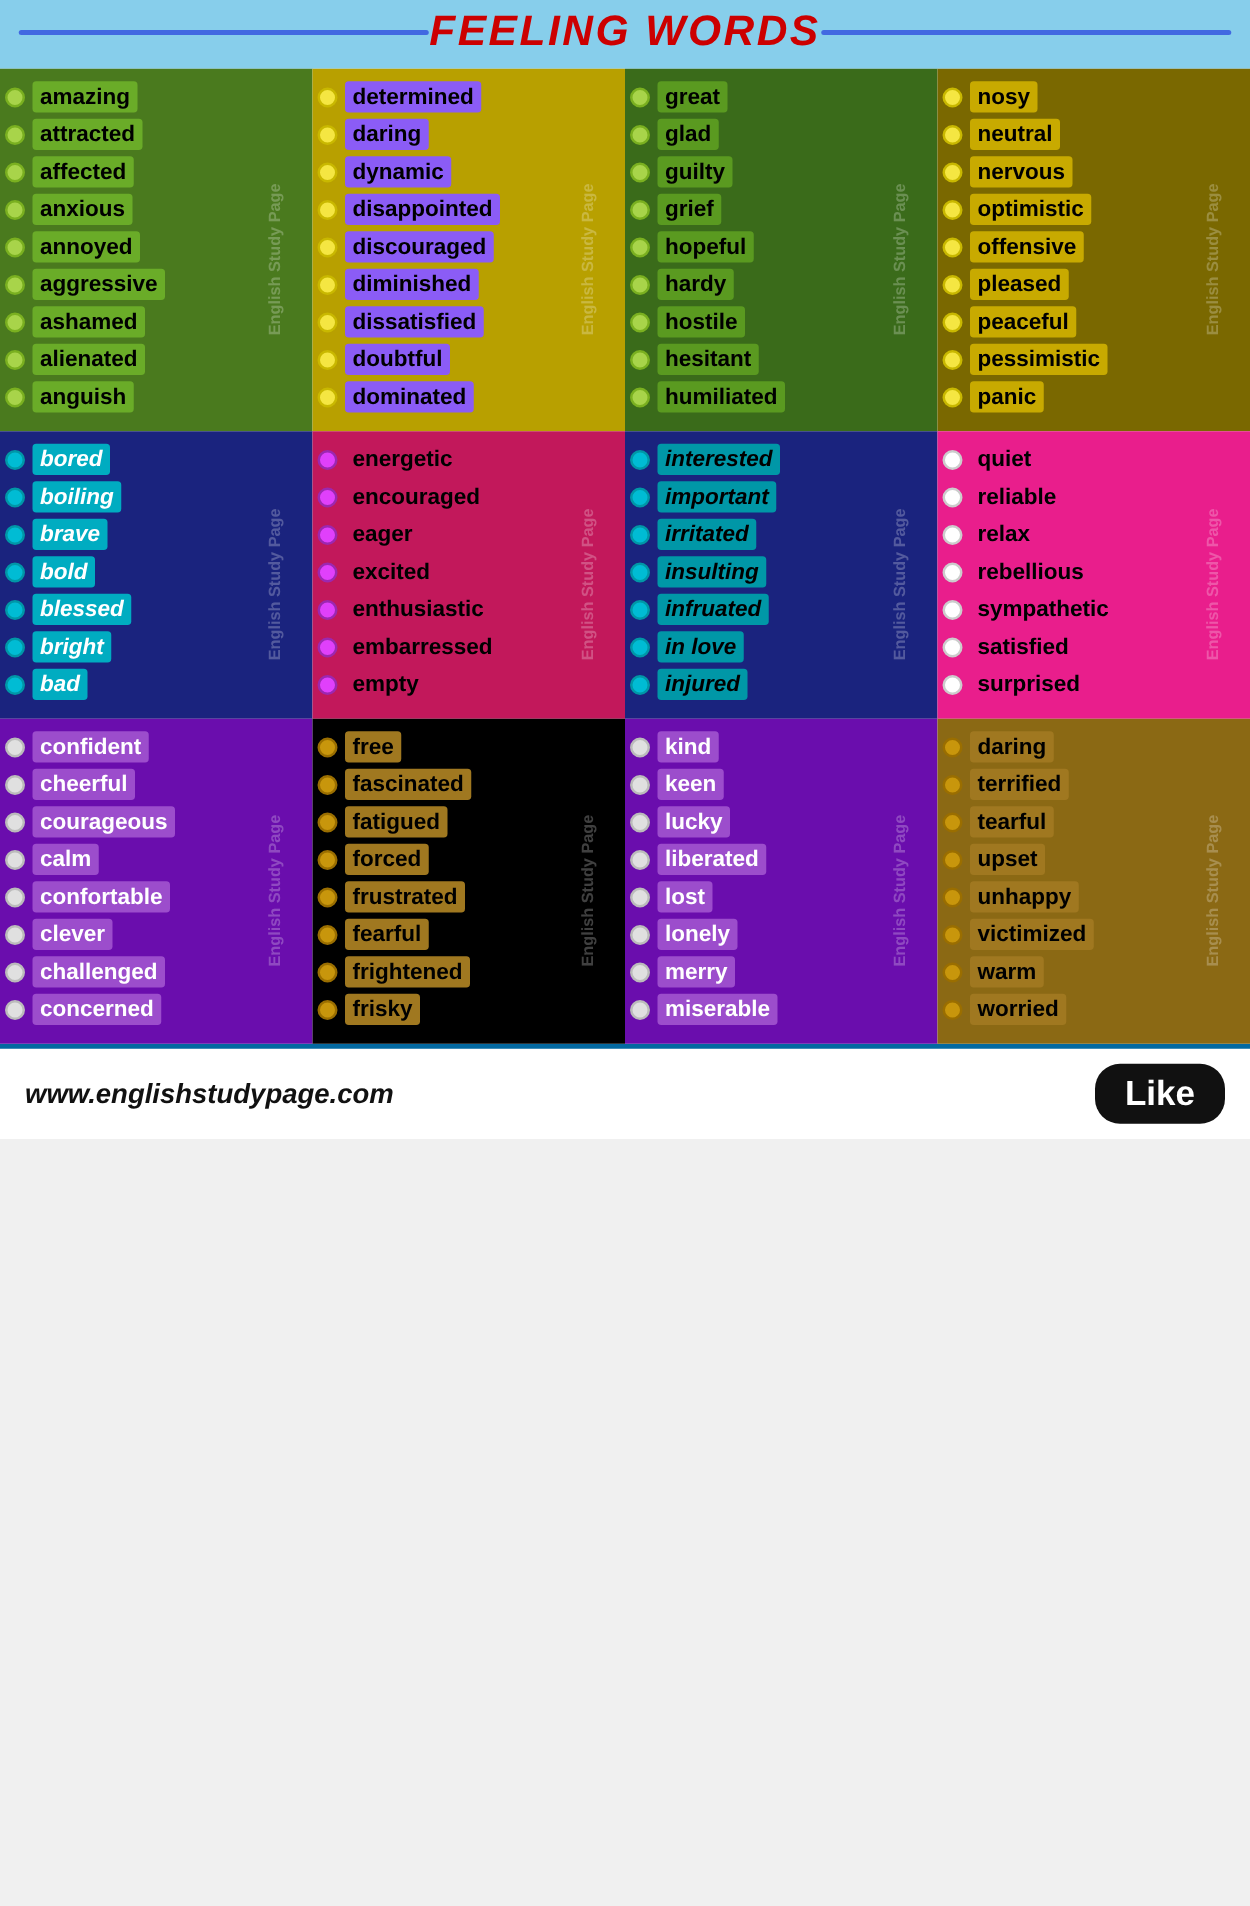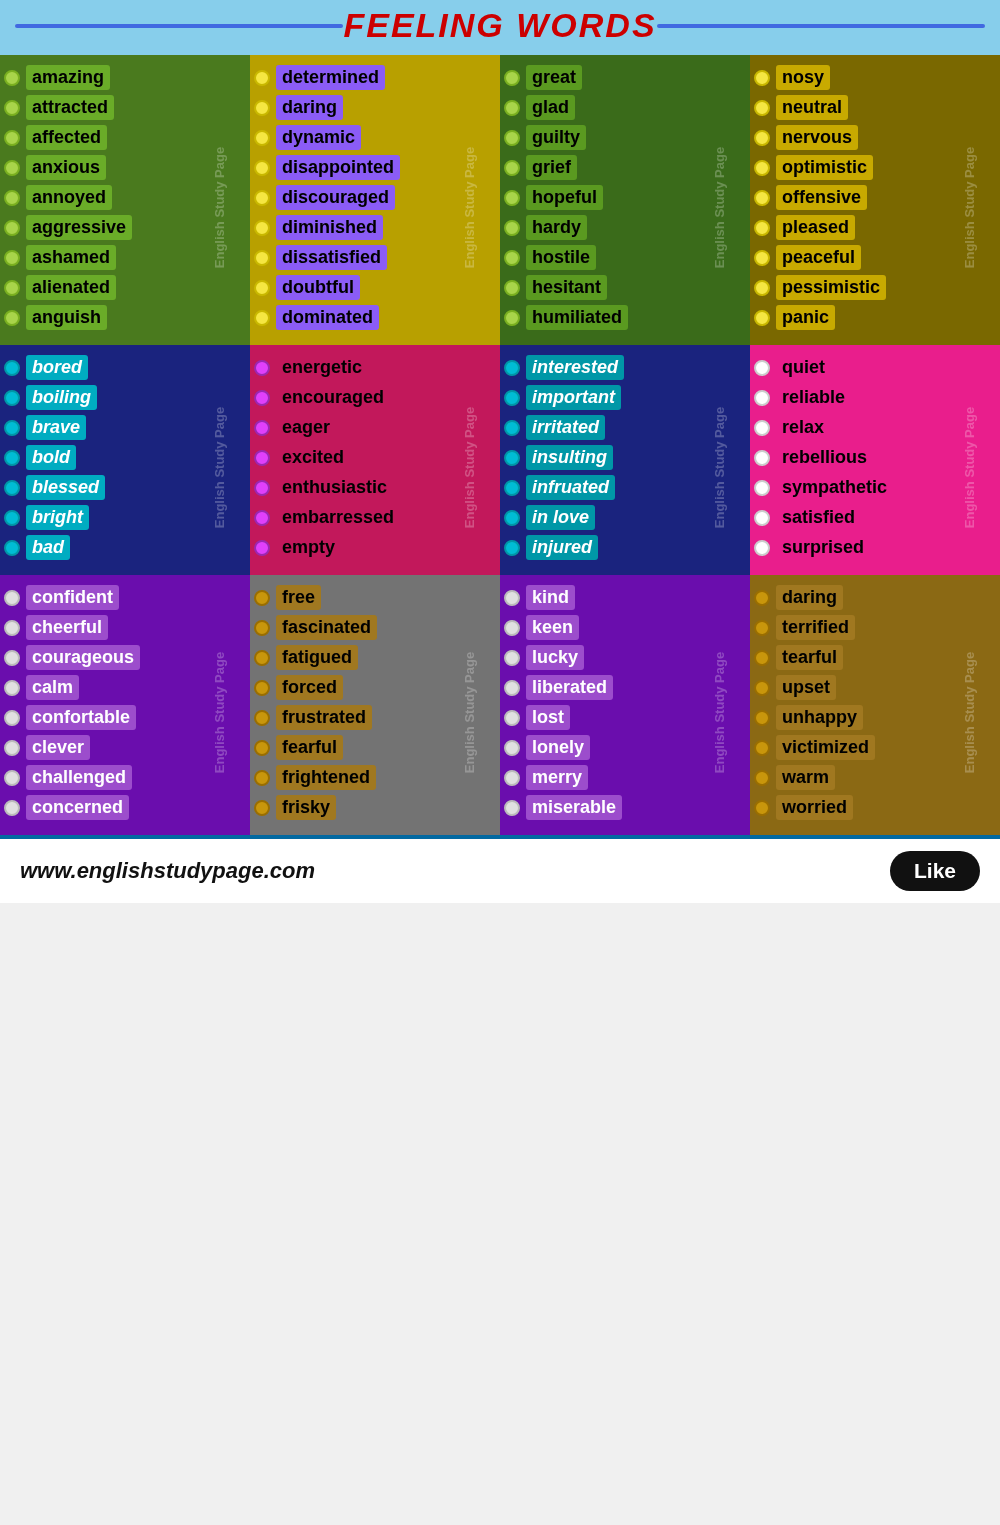--- a/index.html
+++ b/index.html
@@ -73,21 +73,21 @@
     .r1c4 { background: #7a6800; }
 
     
     .r2c1 { background: #1a237e; }
     .r2c2 { background: #c2185b; }
     .r2c3 { background: #1a237e; }
     .r2c4 { background: #e91e8c; }
 
     
     .r3c1 { background: #6a0dad; }
-    .r3c2 { background: #737373; }
+    .r3c2 { background: #000000; }
     .r3c3 { background: #6a0dad; }
     .r3c4 { background: #8B6914; }
 
     .word-item {
       display: flex;
       align-items: center;
       margin-bottom: 5px;
       gap: 6px;
     }
 
@@ -126,21 +126,21 @@
 
     
     .r1c1 .word-label { background: #6aac28; color: #000; text-align: center; }
     .r1c2 .word-label { background: #8b5cf6; color: #000; }
     .r1c3 .word-label { background: #5a9a20; color: #000; }
     .r1c4 .word-label { background: #c8aa00; color: #000; }
 
     
     .r2c1 .word-label { background: #00acc1; color: #fff; font-style: italic; }
     .r2c2 .word-label { background: transparent; color: #000; font-style: normal; }
-    .r2c3 .word-label { background: #0097a7; color: #ffffff; font-style: italic; }
+    .r2c3 .word-label { background: #0097a7; color: #000000; font-style: italic; }
     .r2c4 .word-label { background: transparent; color: #000; font-style: normal; }
 
     
     .r3c1 .word-label { background: #9c4dcc; color: #fff; }
     .r3c2 .word-label { background: #a07820; color: #000; }
     .r3c3 .word-label { background: #9c4dcc; color: #fff; }
     .r3c4 .word-label { background: #a07820; color: #000; }
 
     
     .watermark {
@@ -168,21 +168,21 @@
     }
     .footer-url {
       font-size: 22px;
       font-weight: 900;
       color: #111;
       font-style: italic;
     }
     .like-btn {
       background: #111;
       color: #fff;
-      font-size: 21px;
+      font-size: 28px;
       font-weight: 900;
       padding: 8px 24px;
       border-radius: 20px;
       border: none;
       cursor: pointer;
     }
   </style>
 </head>
 <body>
 

